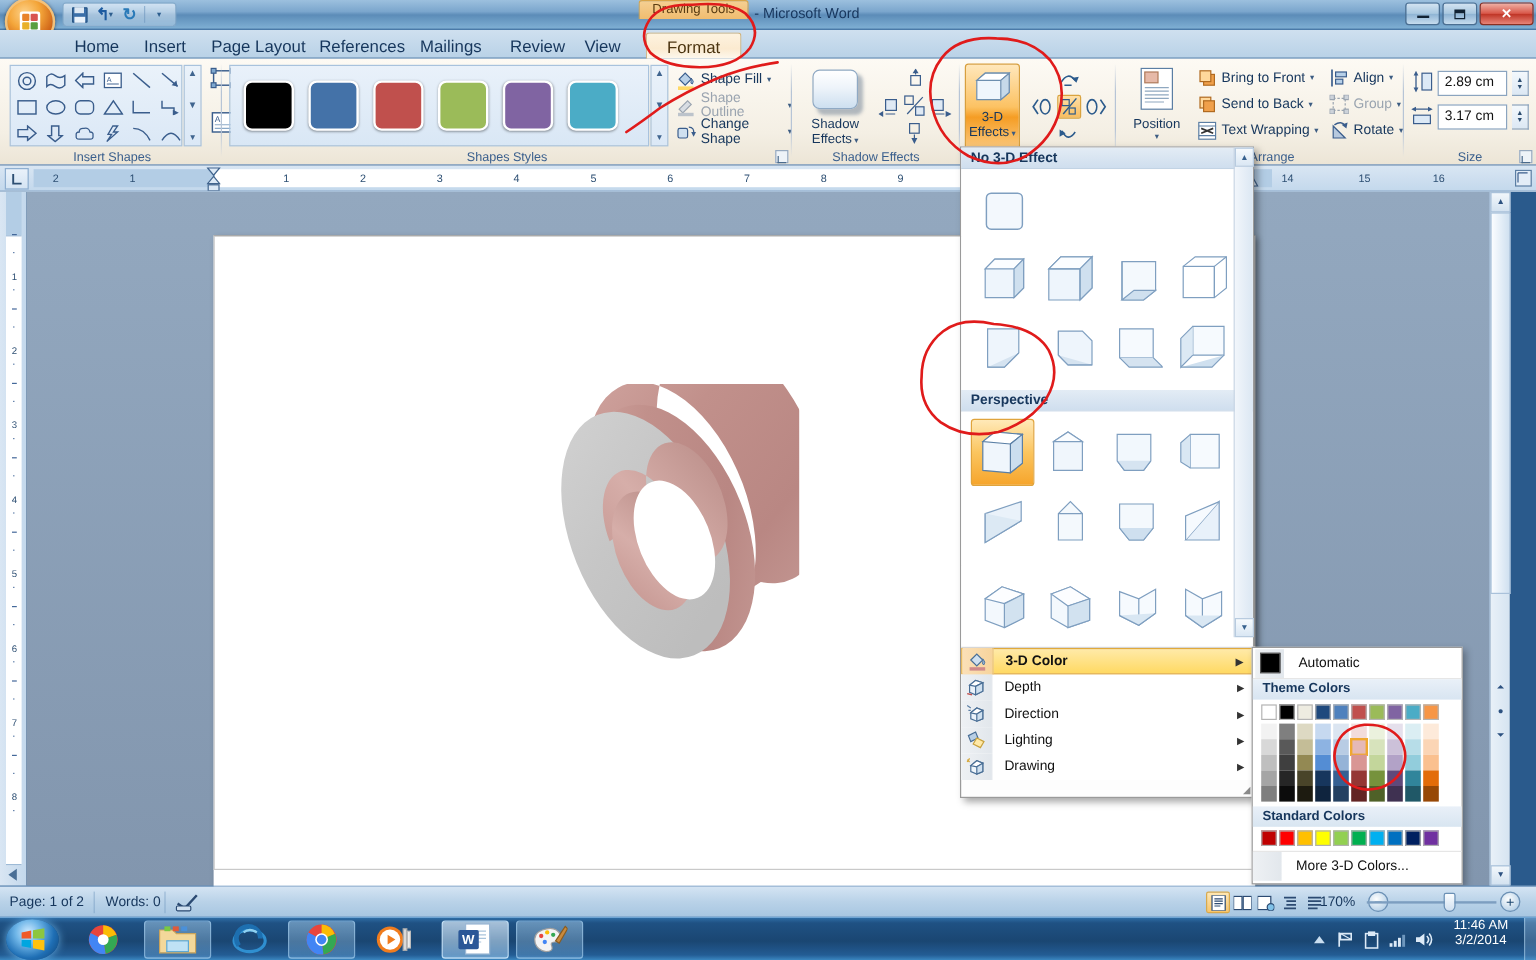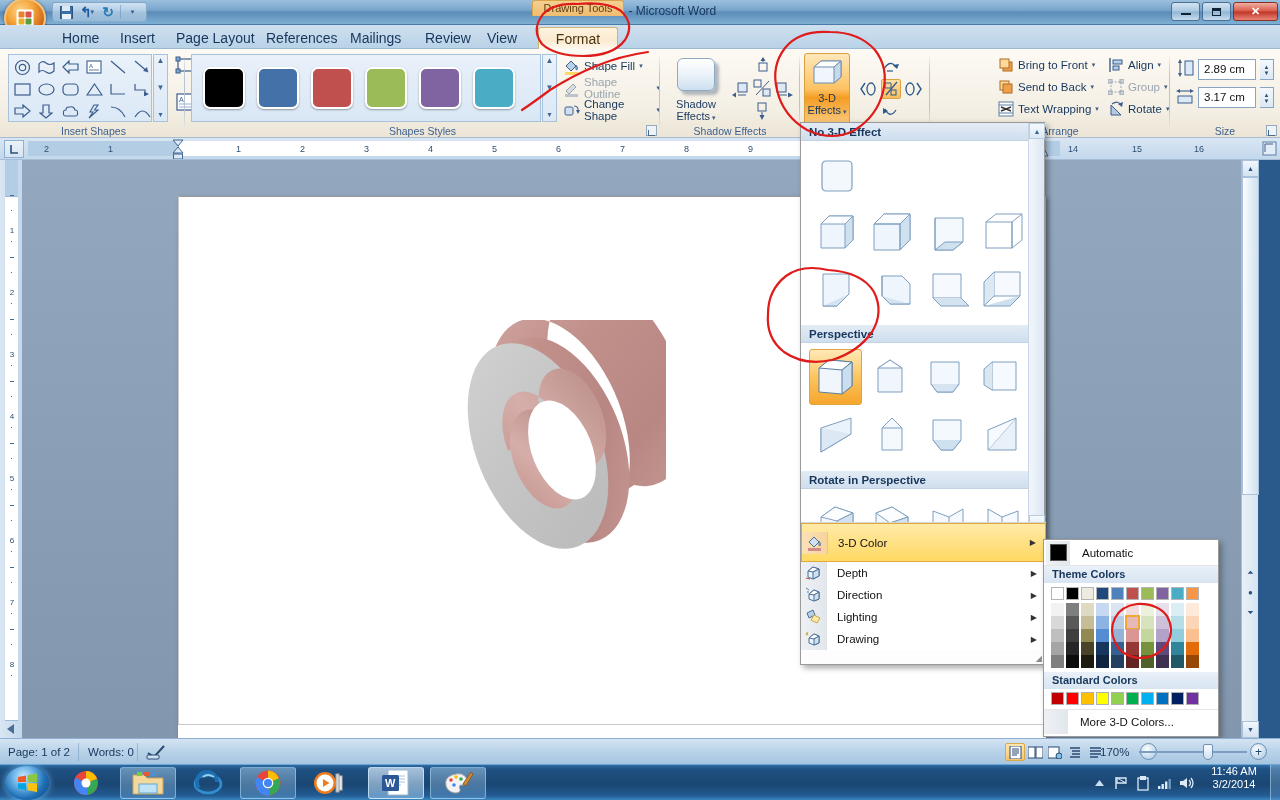--- a/index.html
+++ b/index.html
@@ -270,21 +270,21 @@
   #dd-scroll { position:absolute; right:0; top:0; width: 16px; height: 408px;
                background: linear-gradient(to right,#f2f6fb,#dbe7f3); border-left:1px solid #c7d5e4; }
   .dds-btn { width:16px;height:16px;display:flex;align-items:center;justify-content:center;font-size:7px;color:#37618e;cursor:pointer;
              background: linear-gradient(to bottom,#f6fafd,#dae7f4); border:1px solid #b8cbdf;}
   #dd-menu { position:absolute; left:0; bottom: 14px; width: 245px; background:#fff; border-top:1px solid #d6d6d6; }
   .menu-item { height: 22px; display:flex; align-items:center; font-size: 11.5px; color:#111; cursor:pointer; position:relative; }
   .menu-item .mi-iconcol { width: 26px; height: 22px; background: linear-gradient(to right,#eef1f4,#e2e7ec);
                            display:flex;align-items:center;justify-content:center; border-right:1px solid #dfe4e9;}
   .menu-item .mi-label { padding-left: 10px; }
   .menu-item .mi-arrow { position:absolute; right: 9px; font-size: 8px; color:#333; }
-  .menu-item.hi { background: linear-gradient(to bottom,#ffeaa8,#ffd963); border:1px solid #e0a93c; height:39px; }
+  .menu-item.hi { background: linear-gradient(to bottom,#ffeaa8,#ffd963); border:1px solid #e0a93c; height:22px;font-weight:bold; }
   .menu-item.hi .mi-iconcol { background: linear-gradient(to right,#fbe0b8,#f7d49c); border-right-color:#e8c489;}
   #dd-grip { position:absolute; right:2px; bottom:1px; font-size:8px;color:#8b8b8b; }
 
   
   #ddcolor {
     position:absolute; left: 1043px; top: 539px; width: 176px; height: 198px;
     background: #fff; border: 1px solid #9a9a9a; box-shadow: 3px 3px 6px rgba(0,0,0,.3);
   }
   #auto-row { height: 26px; display:flex; align-items:center; border-bottom:1px solid #e6e6e6; }
   #auto-sw { width: 24px; height:24px; margin-left: 2px; background: linear-gradient(to right,#eef1f4,#e2e7ec); display:flex;align-items:center;justify-content:center;}
@@ -679,20 +679,29 @@
             <path d="M5 4 Q10 14 16 5" fill="none" stroke="#2c5b8c" stroke-width="1.3"></path>
             <path d="M3 3 L8 6 L3 9 Z" fill="#2c5b8c"></path>
           </svg>
       </div>
     </div>
 
     <div class="gsep" style="right:0"></div>
   </div>
 
   <div class="rgroup" id="g-arrange">
+    <div id="position-btn">
+      <svg width="38" height="42" style="margin-top:2px">
+        <rect x="6" y="1" width="26" height="34" fill="#fff" stroke="#5b7ea3"></rect>
+        <rect x="9" y="4" width="11" height="9" fill="#e6b9a8" stroke="#b07a5a"></rect>
+        <path d="M9 17 H29 M9 20 H29 M9 23 H29 M9 26 H29 M9 29 H25" stroke="#8fa8c0" stroke-width="1"></path>
+      </svg>
+      <div style="font-size:11px;color:#16365c;text-align:center;line-height:11px;margin-top:1px">Position</div>
+      <div class="arrow-d">▾</div>
+    </div>
 
     <div class="ar-item" style="left:68px;top:5px">
       <span class="ar-ico"><svg width="16" height="16">
             <rect x="5" y="5" width="9" height="9" fill="#f0a04b" stroke="#b06a20"></rect>
             <rect x="2" y="2" width="9" height="9" fill="#ffd89b" stroke="#b06a20"></rect>
           </svg></span>
       <span>Bring to Front</span>
       <span class="arrow-d">▾</span>
     </div>
     <div class="ar-item" style="left:68px;top:27px">
@@ -1027,21 +1036,20 @@
         </svg>
     </div>
     <div class="dd-cell">
       <svg width="44" height="44">
           <path d="M8 36 L36 4 L36 36 Z" fill="#e8f1fa" stroke="#7f9fc0"></path>
           <path d="M8 36 L8 16 L36 4" fill="#f6fafe" stroke="#7f9fc0"></path>
         </svg>
     </div>
   </div>
 
-  <div class="dd-head">Rotate in Perspective</div>
   <div class="dd-grid">
     <div class="dd-cell">
       <svg width="44" height="42">
           <path d="M6 14 L20 4 L38 10 L38 30 L22 38 L6 32 Z" fill="#f3f8fd" stroke="#7f9fc0"></path>
           <path d="M6 14 L20 4 L38 10 L22 18 Z" fill="#fcfdff" stroke="#7f9fc0"></path>
           <path d="M22 18 L38 10 L38 30 L22 38 Z" fill="#d2e2f0" stroke="#7f9fc0"></path>
         </svg>
     </div>
     <div class="dd-cell">
       <svg width="44" height="42">

